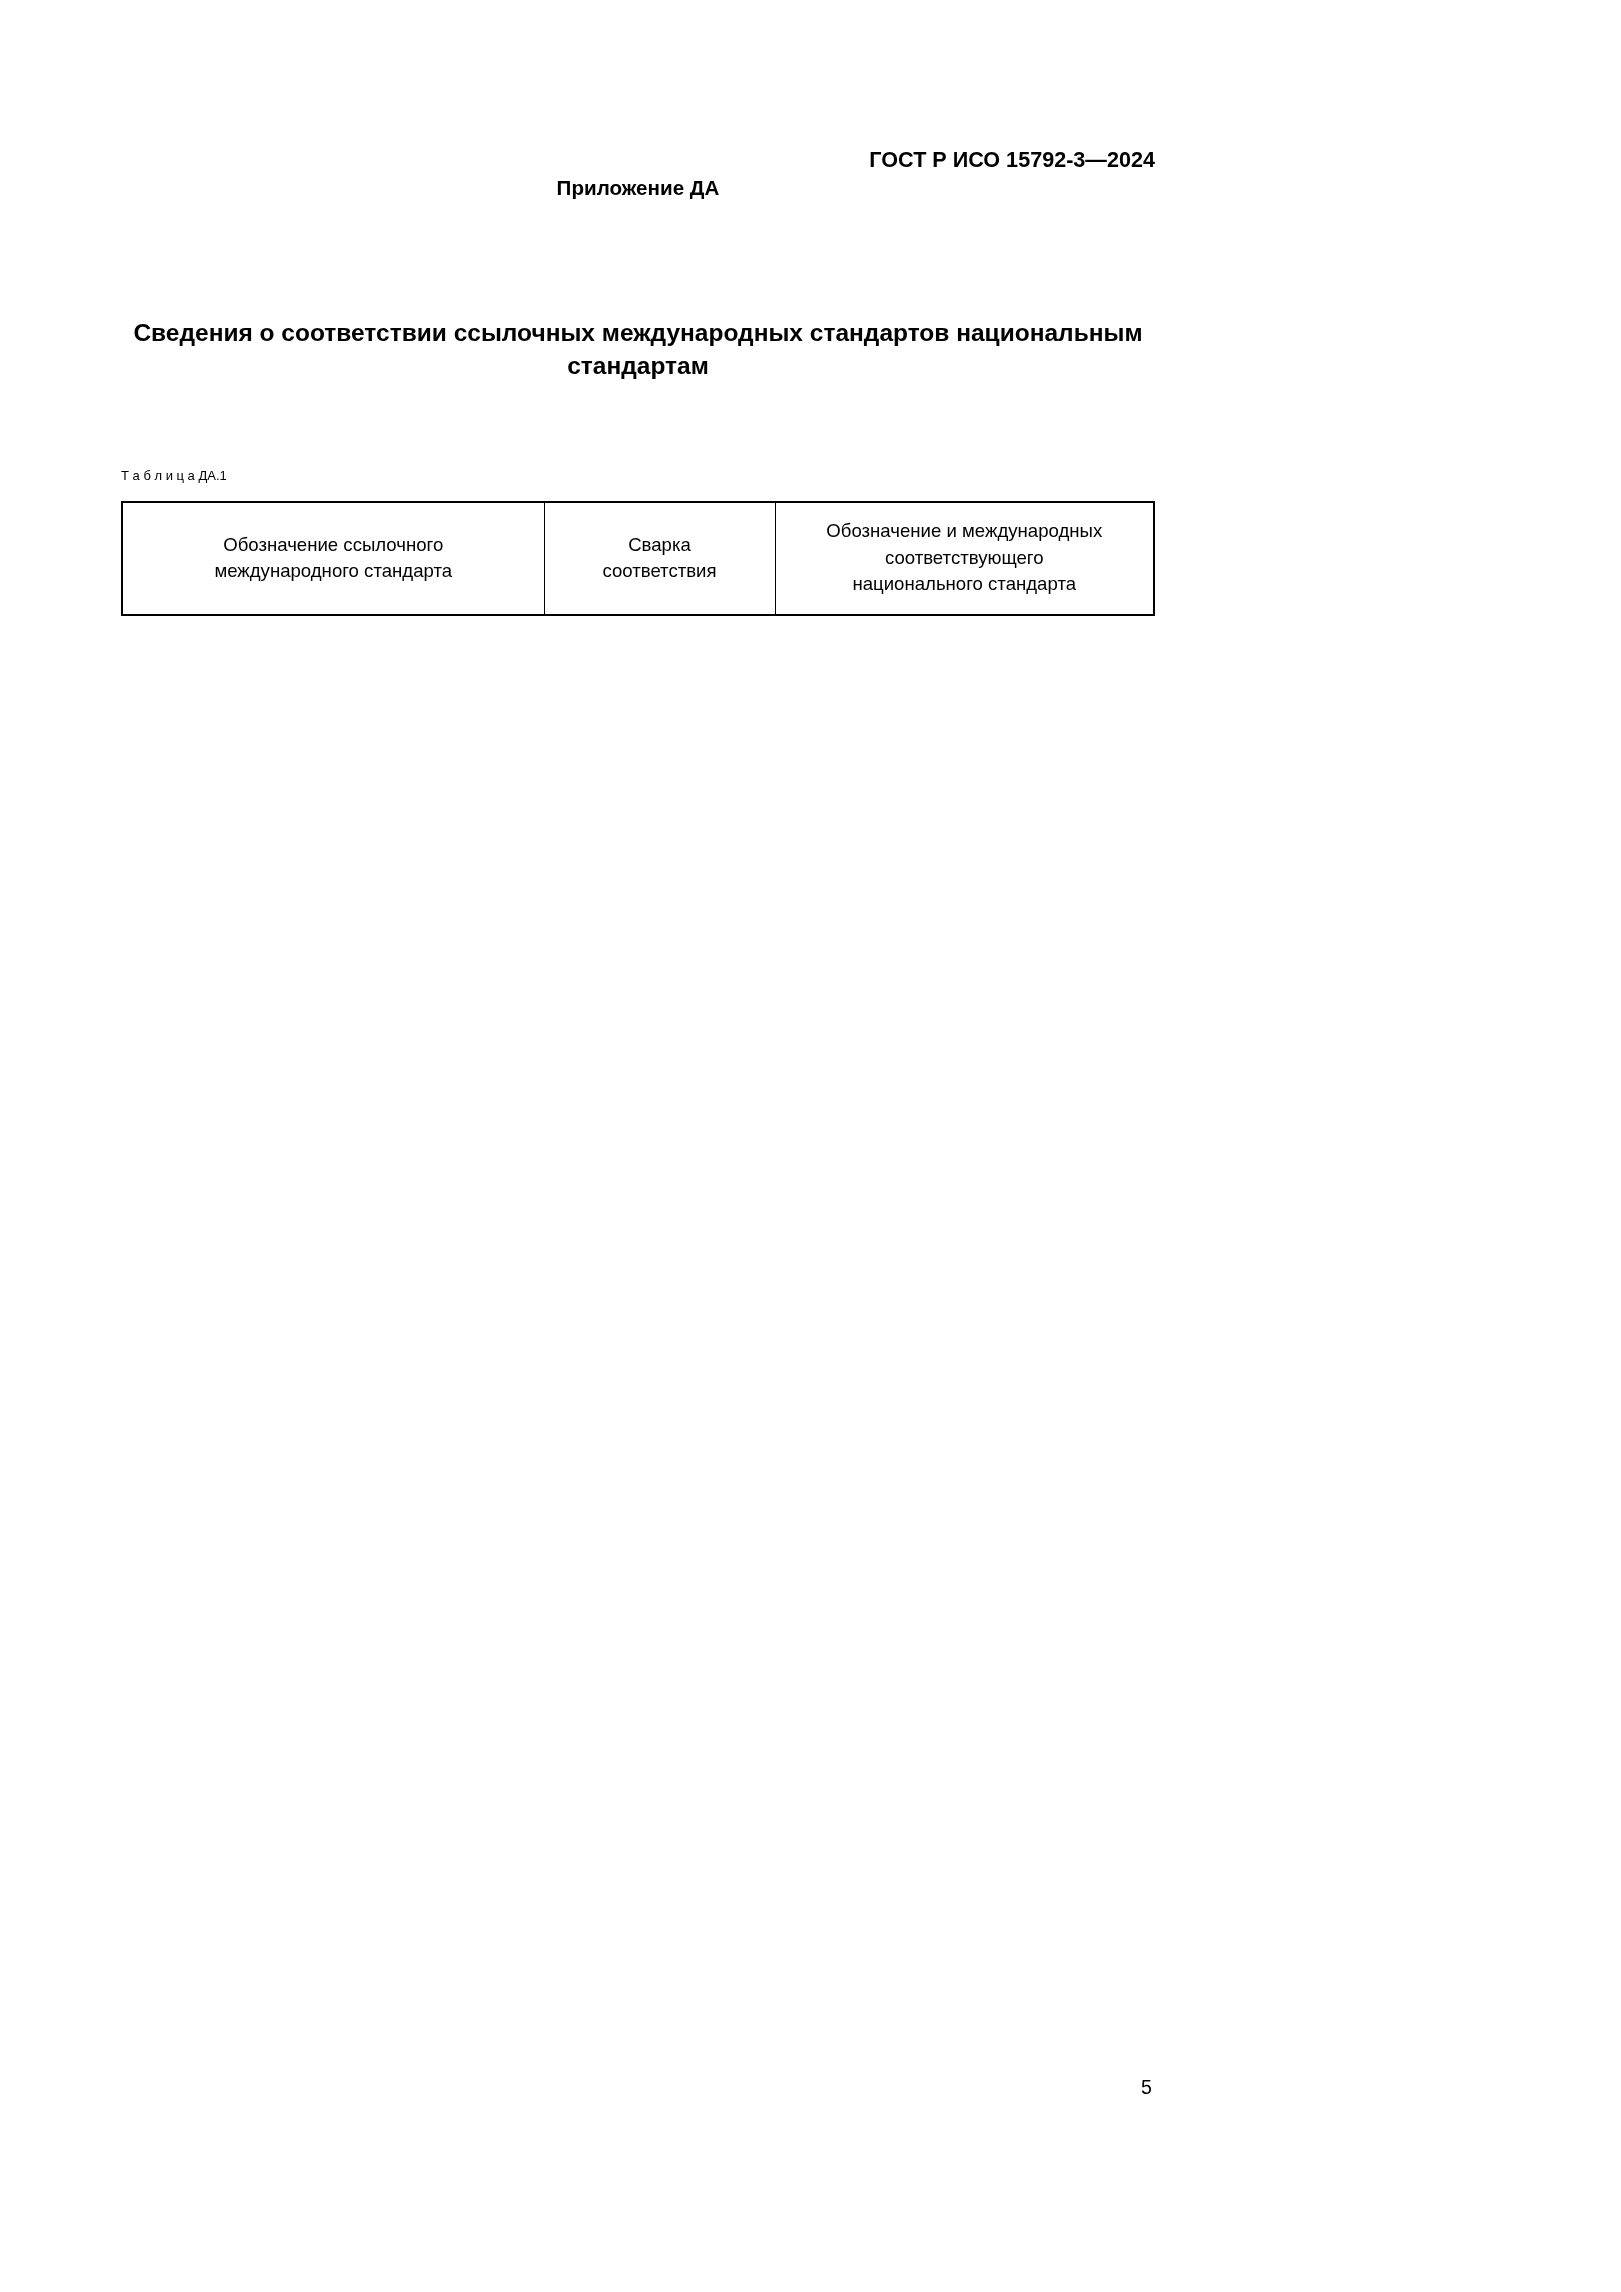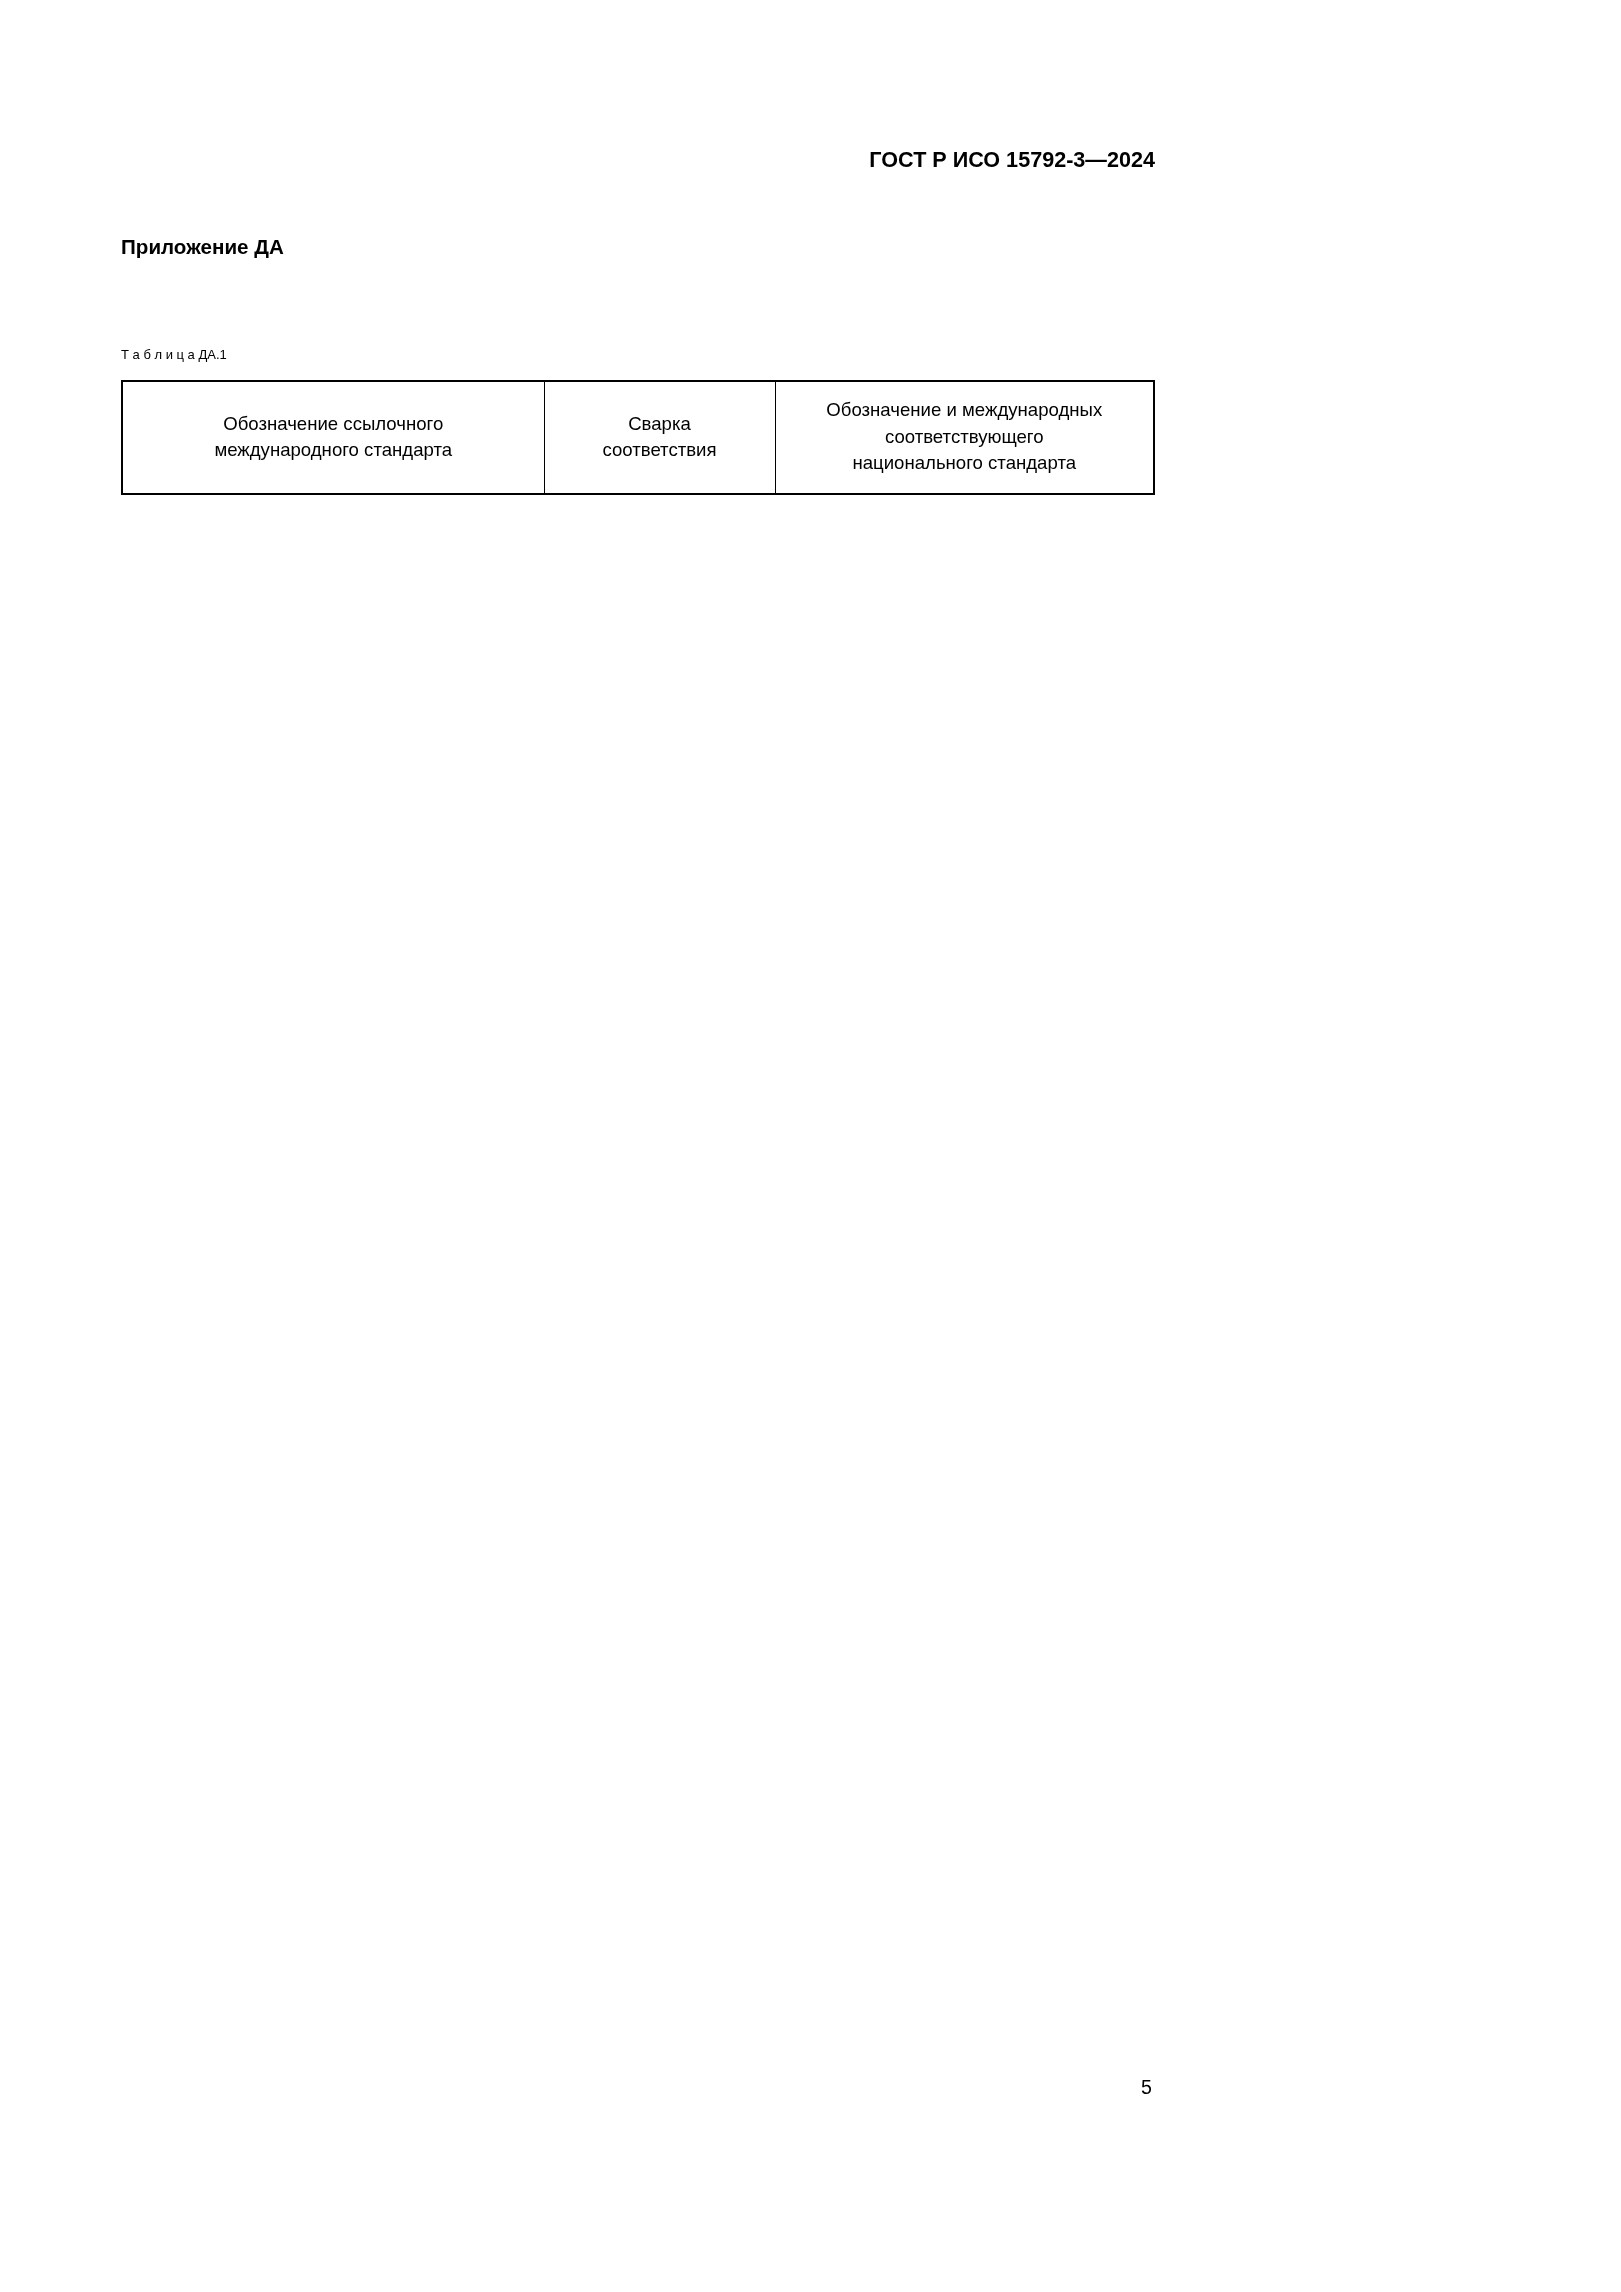--- a/index.html
+++ b/index.html
@@ -17,21 +17,21 @@
     padding: 147px 193px 0 121px;
     overflow: hidden;
   }
   .doc-header {
     text-align: right;
     font-weight: bold;
     font-size: 21.6px;
     line-height: 25.5px;
   }
   .annex-block {
-    margin-top: 59px;
+    text-align: center;
     font-weight: bold;
     font-size: 20.6px;
     line-height: 29px;
   }
   .section-title {
     margin-top: 114px;
     text-align: center;
     font-weight: bold;
     font-size: 24.5px;
     line-height: 33px;
@@ -90,20 +90,21 @@
 <body>
 
 <div class="page">
 
   <div class="doc-header">ГОСТ Р ИСО 15792-3—2024</div>
 
   <div class="annex-block">
     <div>Приложение ДА</div>
   </div>
 
+  <div class="section-title">Сведения о соответствии ссылочных международных стандартов национальным стандартам</div>
 
   <div class="table-caption">Т а б л и ц а   ДА.1</div>
 
   <table class="gost-table">
     <colgroup>
       <col style="width:422px">
       <col style="width:231px">
       <col>
     </colgroup>
     <thead>

